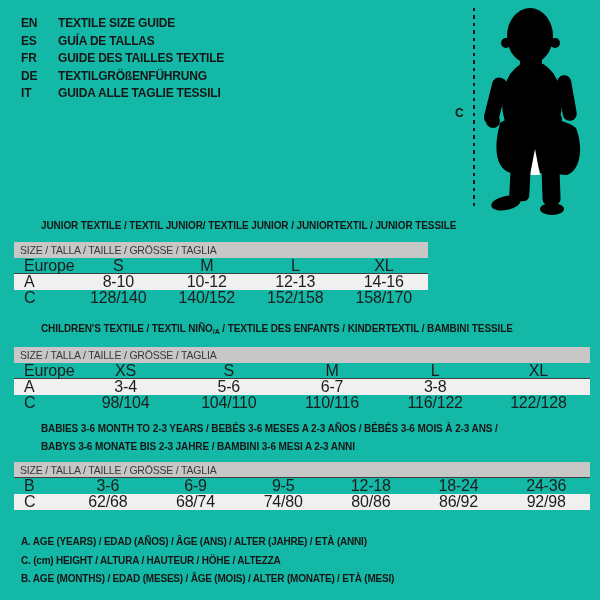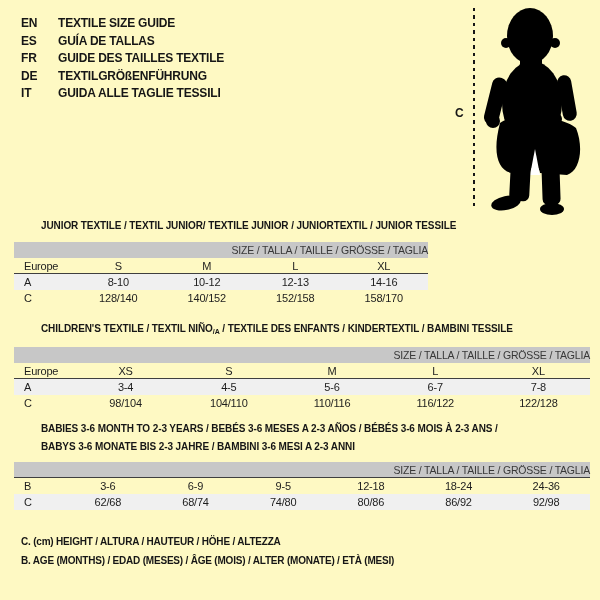--- a/index.html
+++ b/index.html
@@ -1,18 +1,18 @@
 <!DOCTYPE html>
 <html><head>
 <meta charset="utf-8">
 <style>
   * { margin:0; padding:0; box-sizing:border-box; }
   html,body { background:#fff; }
   .page {
-    position:relative; width:600px; height:600px; background:#fef9c3;
+    position:relative; width:600px; height:600px; background:#14b8a6;
     font-family:"Liberation Sans", sans-serif; color:#1d1d1d; overflow:hidden;
     letter-spacing:-0.2px;
   }
   
   .langs {
     position:absolute; left:21px; top:15px;
     display:grid; grid-template-columns:37px auto;
     font-weight:700; font-size:12px; line-height:17.5px; color:#161616;
   }
   
@@ -31,23 +31,23 @@
     color:#161616; line-height:18px; letter-spacing:-0.1px; white-space:nowrap;margin-left:20px;
   }
   .sub { font-size:7px; vertical-align:-2px; }
   
   .table { position:absolute; left:14px; }
   .t1 { top:242px; width:414px; }
   .t2 { top:347px; width:576px; }
   .t3 { top:462px; width:576px; }
   .bar {
     height:16px; line-height:16px; background:#c7c7c7; color:#383838;
-    font-size:10.5px; padding-left:6px; white-space:nowrap;text-align:right;
+    font-size:10.5px; padding-left:6px; white-space:nowrap;
   }
-  .trow { display:grid; height:16px; line-height:16px; font-size:11px; }
+  .trow { display:grid; height:16px; line-height:16px; font-size:16px; }
   .t1 .trow { grid-template-columns:60px repeat(4,1fr); }
   .t2 .trow { grid-template-columns:60px repeat(5,1fr); }
   .t3 .trow { grid-template-columns:50px repeat(6,1fr); }
   .lbl { text-align:left; padding-left:10px; }
   .val { text-align:center; }
   .stripe { background:#f0f0f0; }
   .rule { border-bottom:1px solid #3f3f3f; }
   
   .foots {
     position:absolute; left:21px; top:533px;
@@ -129,24 +129,23 @@
       <span class="lbl">Europe</span>
       <span class="val">XS</span>
       <span class="val">S</span>
       <span class="val">M</span>
       <span class="val">L</span>
       <span class="val">XL</span>
     </div>
     <div class="trow stripe">
       <span class="lbl">A</span>
       <span class="val">3-4</span>
-      <span class="val">4-5</span>
       <span class="val">5-6</span>
       <span class="val">6-7</span>
-      <span class="val">7-8</span>
+      <span class="val">3-8</span>
     </div>
     <div class="trow">
       <span class="lbl">C</span>
       <span class="val">98/104</span>
       <span class="val">104/110</span>
       <span class="val">110/116</span>
       <span class="val">116/122</span>
       <span class="val">122/128</span>
     </div>
   </div>
@@ -171,17 +170,18 @@
       <span class="val">62/68</span>
       <span class="val">68/74</span>
       <span class="val">74/80</span>
       <span class="val">80/86</span>
       <span class="val">86/92</span>
       <span class="val">92/98</span>
     </div>
   </div>
 
   <div class="foots">
+    <div>A. AGE (YEARS) / EDAD (AÑOS) / ÂGE (ANS) / ALTER (JAHRE) / ETÀ (ANNI)</div>
     <div>C. (cm) HEIGHT / ALTURA / HAUTEUR / HÖHE / ALTEZZA</div>
     <div>B. AGE (MONTHS) / EDAD (MESES) / ÂGE (MOIS) / ALTER (MONATE) / ETÀ (MESI)</div>
   </div>
 
 </div>
 
 </body></html>

